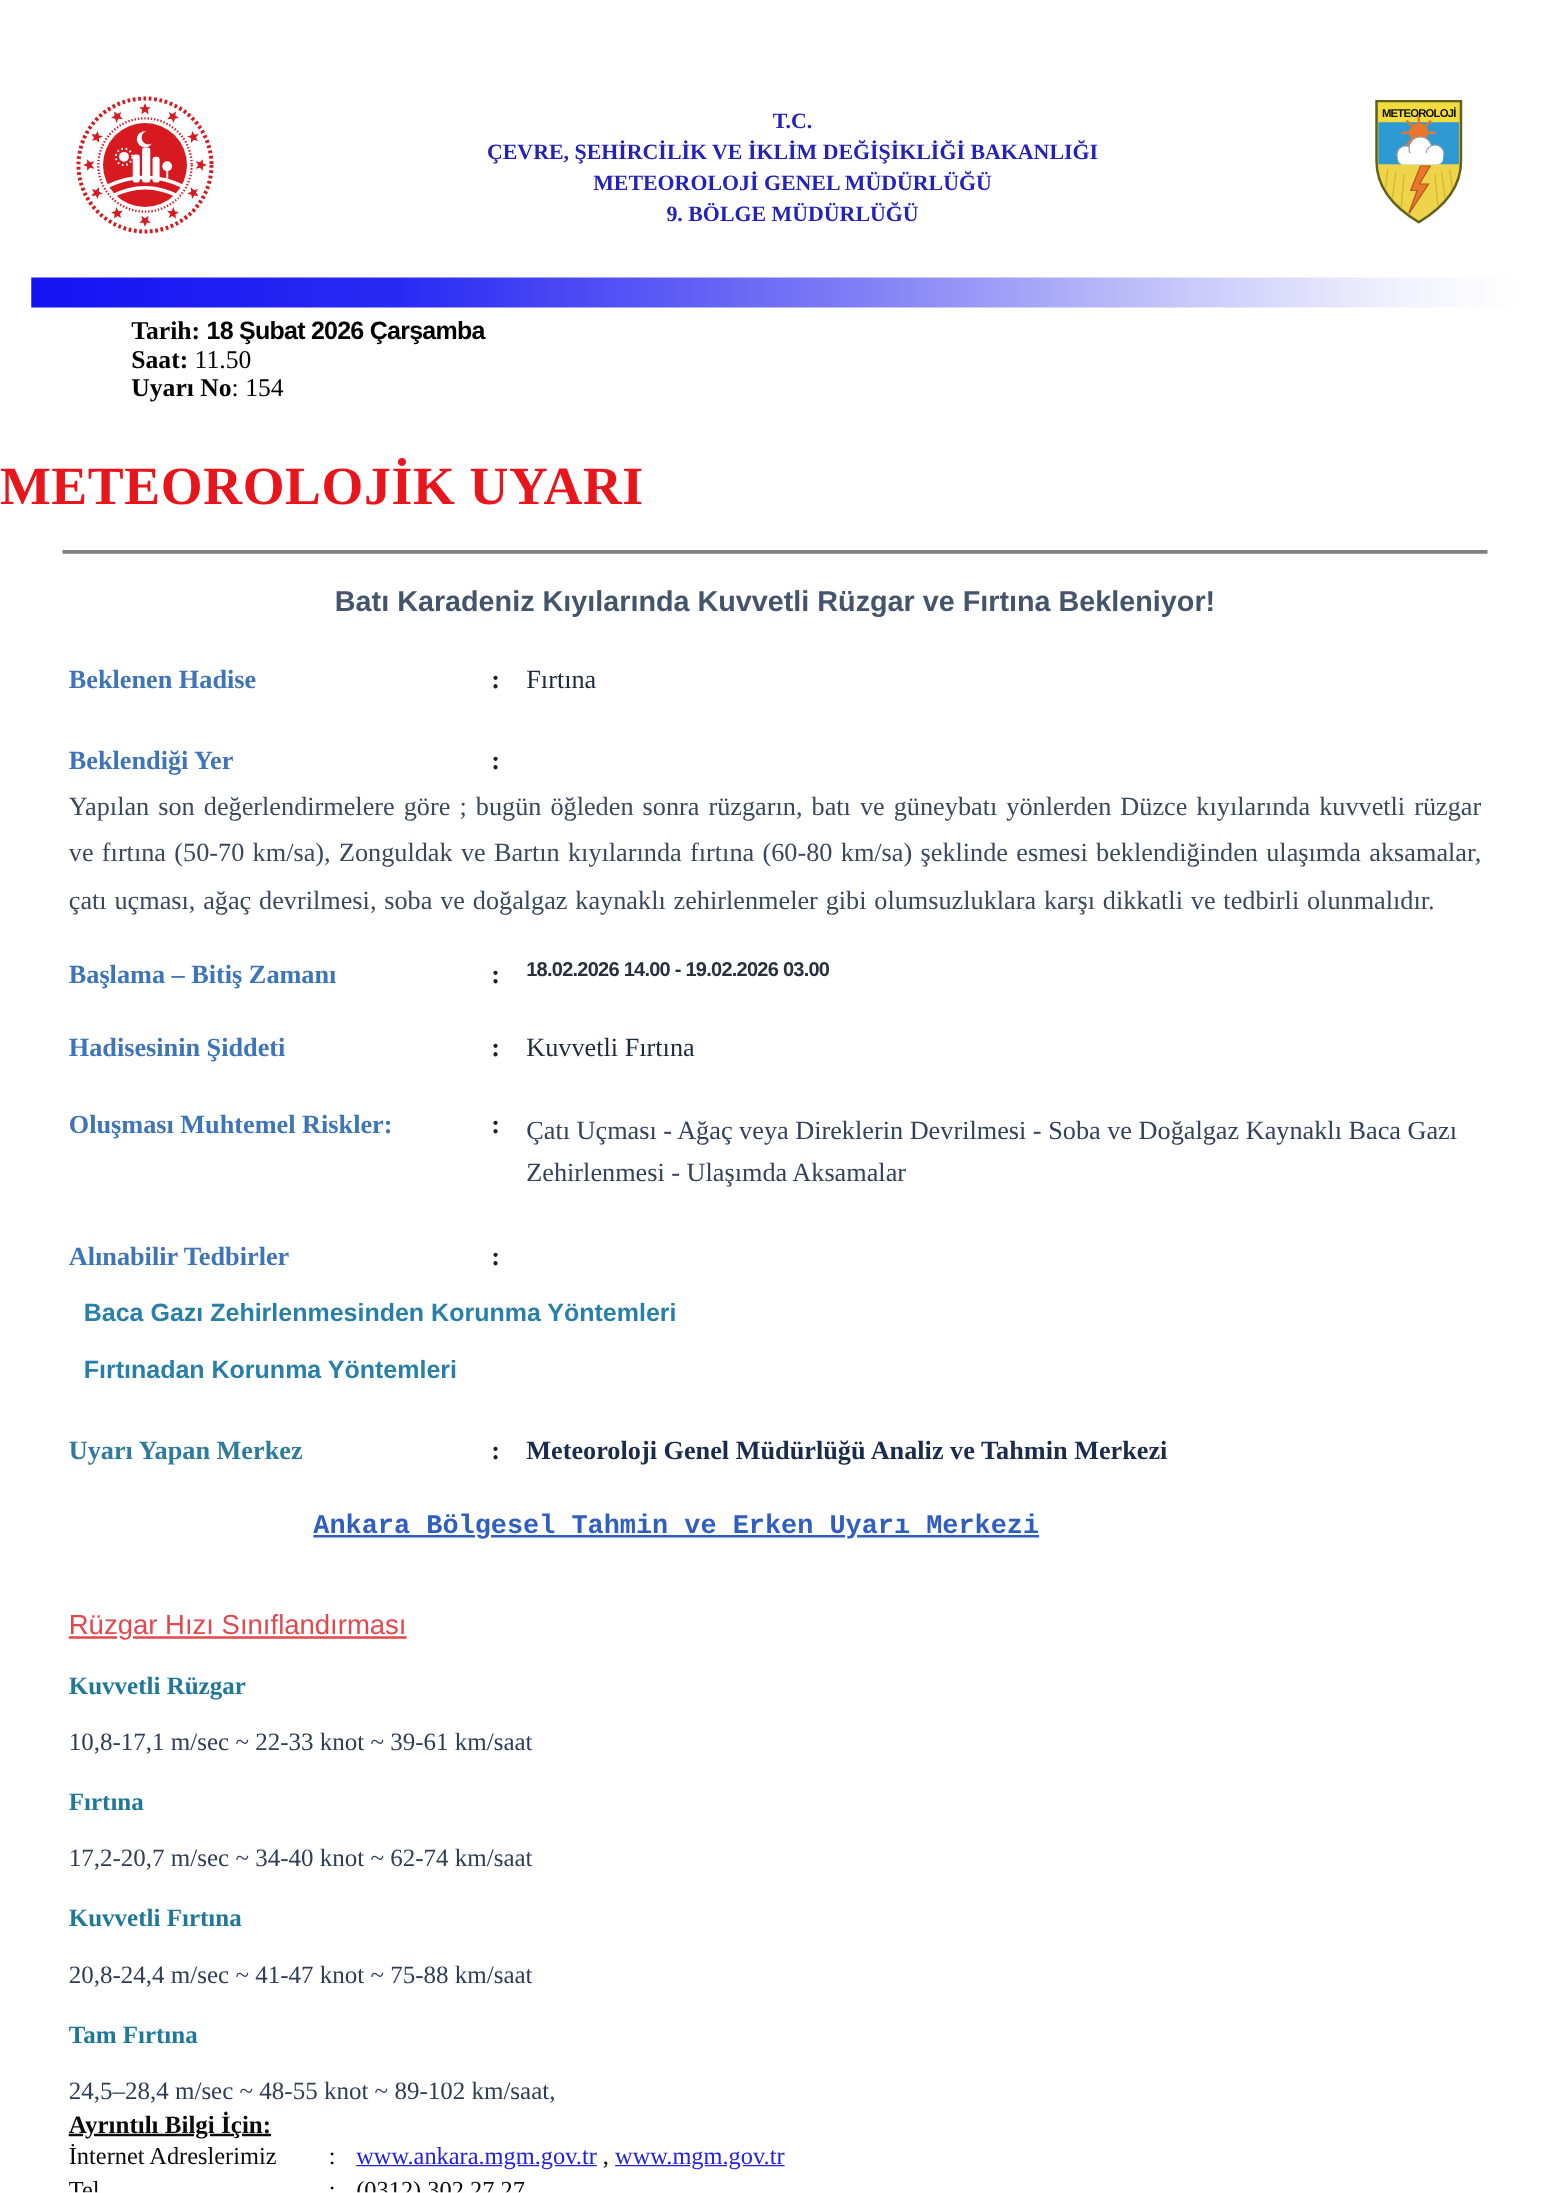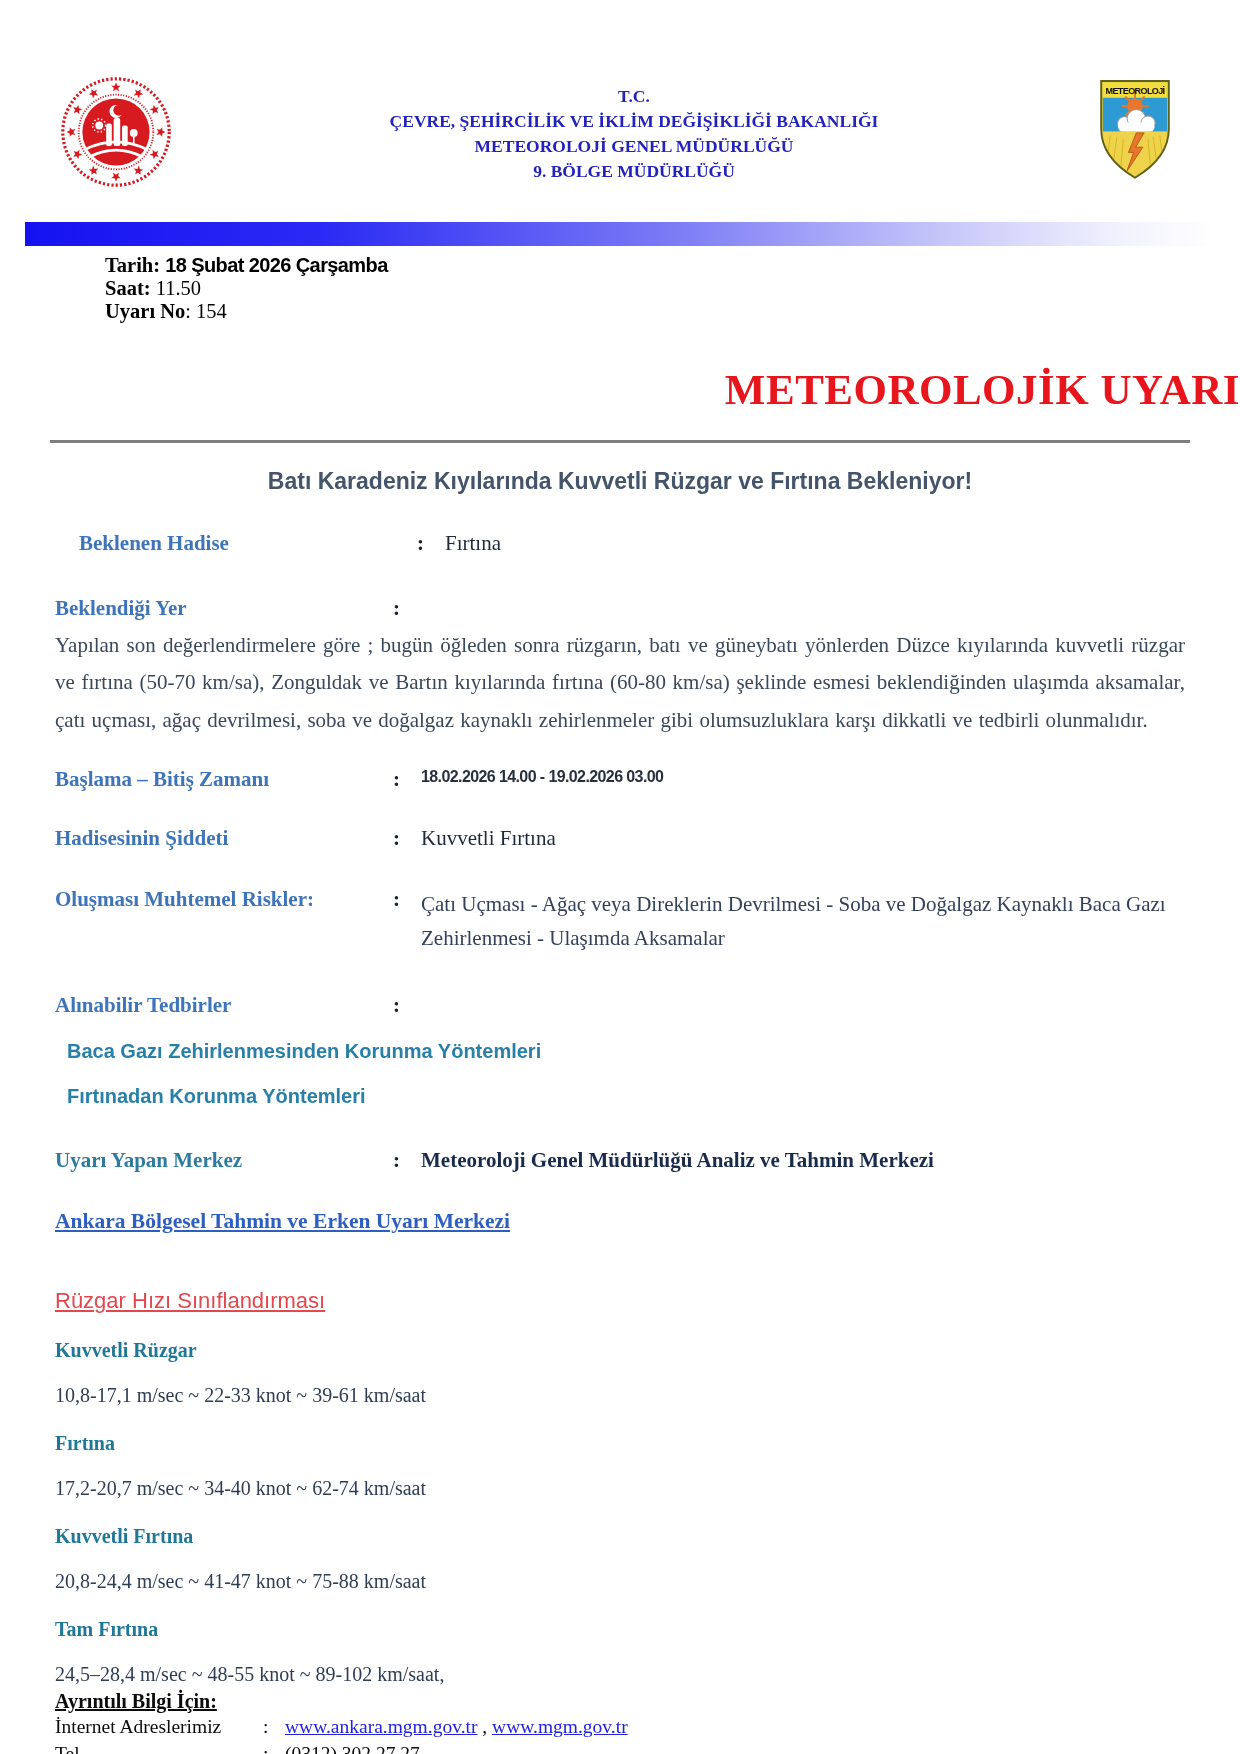--- a/index.html
+++ b/index.html
@@ -16,47 +16,47 @@
   
   .bar{height:24px;margin:34px 25px 0 25px;
     background:linear-gradient(to right,#1512f2 0%,#2a2af4 25%,#7d7df6 55%,#c9c9fa 78%,#f2f2fe 92%,#ffffff 100%);}
   .meta-row{display:flex;margin:8px 25px 0 105px;font-size:20.5px;color:#000;flex-direction:column;}
   .meta-date{width:428px;}
   .meta-time{width:320px;}
   .meta-no{flex:1;}
   .b{font-weight:bold;}
   .meta-date .val{font-family:"Liberation Sans",sans-serif;font-weight:bold;letter-spacing:-0.6px;font-size:20px;}
   
-  .title{margin-top:42px;text-align:right;color:#e8151c;font-weight:bold;
+  .title{margin-top:42px;text-align:left;color:#e8151c;font-weight:bold;
     font-size:43px;letter-spacing:0.5px;}
   .rule{border:none;border-top:3px solid #7f7f7f;margin:26px 50px 0 50px;}
   .subtitle{margin-top:25px;text-align:center;font-family:"Liberation Sans",sans-serif;
     font-weight:bold;font-size:23px;color:#44546a;}
   
   .content{margin:0 55px;font-size:21px;}
   .frow{display:flex;align-items:flex-start;}
   .flabel{width:338px;flex-shrink:0;color:#3e74b8;font-weight:bold;}
   .fcolon{width:28px;flex-shrink:0;font-weight:bold;color:#15202e;}
   .fvalue{color:#1e2a3a;}
-  .mt1{margin-top:36px;margin-left:24px;}
+  .mt1{margin-top:36px;}
   .para{margin-top:6px;text-align:justify;line-height:1.78;color:#3a485c;
     word-spacing:1px;}
   .row-baslama{margin-top:28px;}
   .row-baslama .fvalue{font-family:"Liberation Sans",sans-serif;font-weight:bold;
     letter-spacing:-0.6px;font-size:16px;color:#28303e;padding-top:1px;}
   .row-siddet{margin-top:34px;}
   .row-riskler{margin-top:36px;}
   .row-riskler .fvalue{line-height:1.62;color:#33415a;}
   .row-tedbir{margin-top:38px;}
   .tedbir-link{margin:22px 0 0 12px;font-family:"Liberation Sans",sans-serif;
     font-weight:bold;font-size:20px;color:#2880a8;cursor:pointer;}
   .row-merkez{margin-top:40px;}
   .row-merkez .flabel{color:#2e7b9d;}
   .row-merkez .fvalue{font-weight:bold;color:#1a2b4c;}
-  .ankara{margin:36px 158px 0 0;text-align:left;}
+  .ankara{margin:36px 158px 0 0;text-align:center;font-family:Liberation Mono, monospace;}
   .ankara span{color:#2e5fc0;font-weight:bold;font-size:21.5px;
     text-decoration:underline;cursor:pointer;}
   
   .wind{margin:54px 55px 0 55px;}
   .wind-heading{display:inline-block;font-family:"Liberation Sans",sans-serif;
     font-size:22px;color:#e2484d;text-decoration:underline;cursor:pointer;}
   .wind-name{margin-top:25px;font-weight:bold;font-size:20px;color:#1f7898;}
   .wind-range{margin-top:22px;font-size:20px;color:#2f3d55;}
   
   .footer{margin:4px 55px 0 55px;font-size:19.5px;color:#0b0b0b;}

